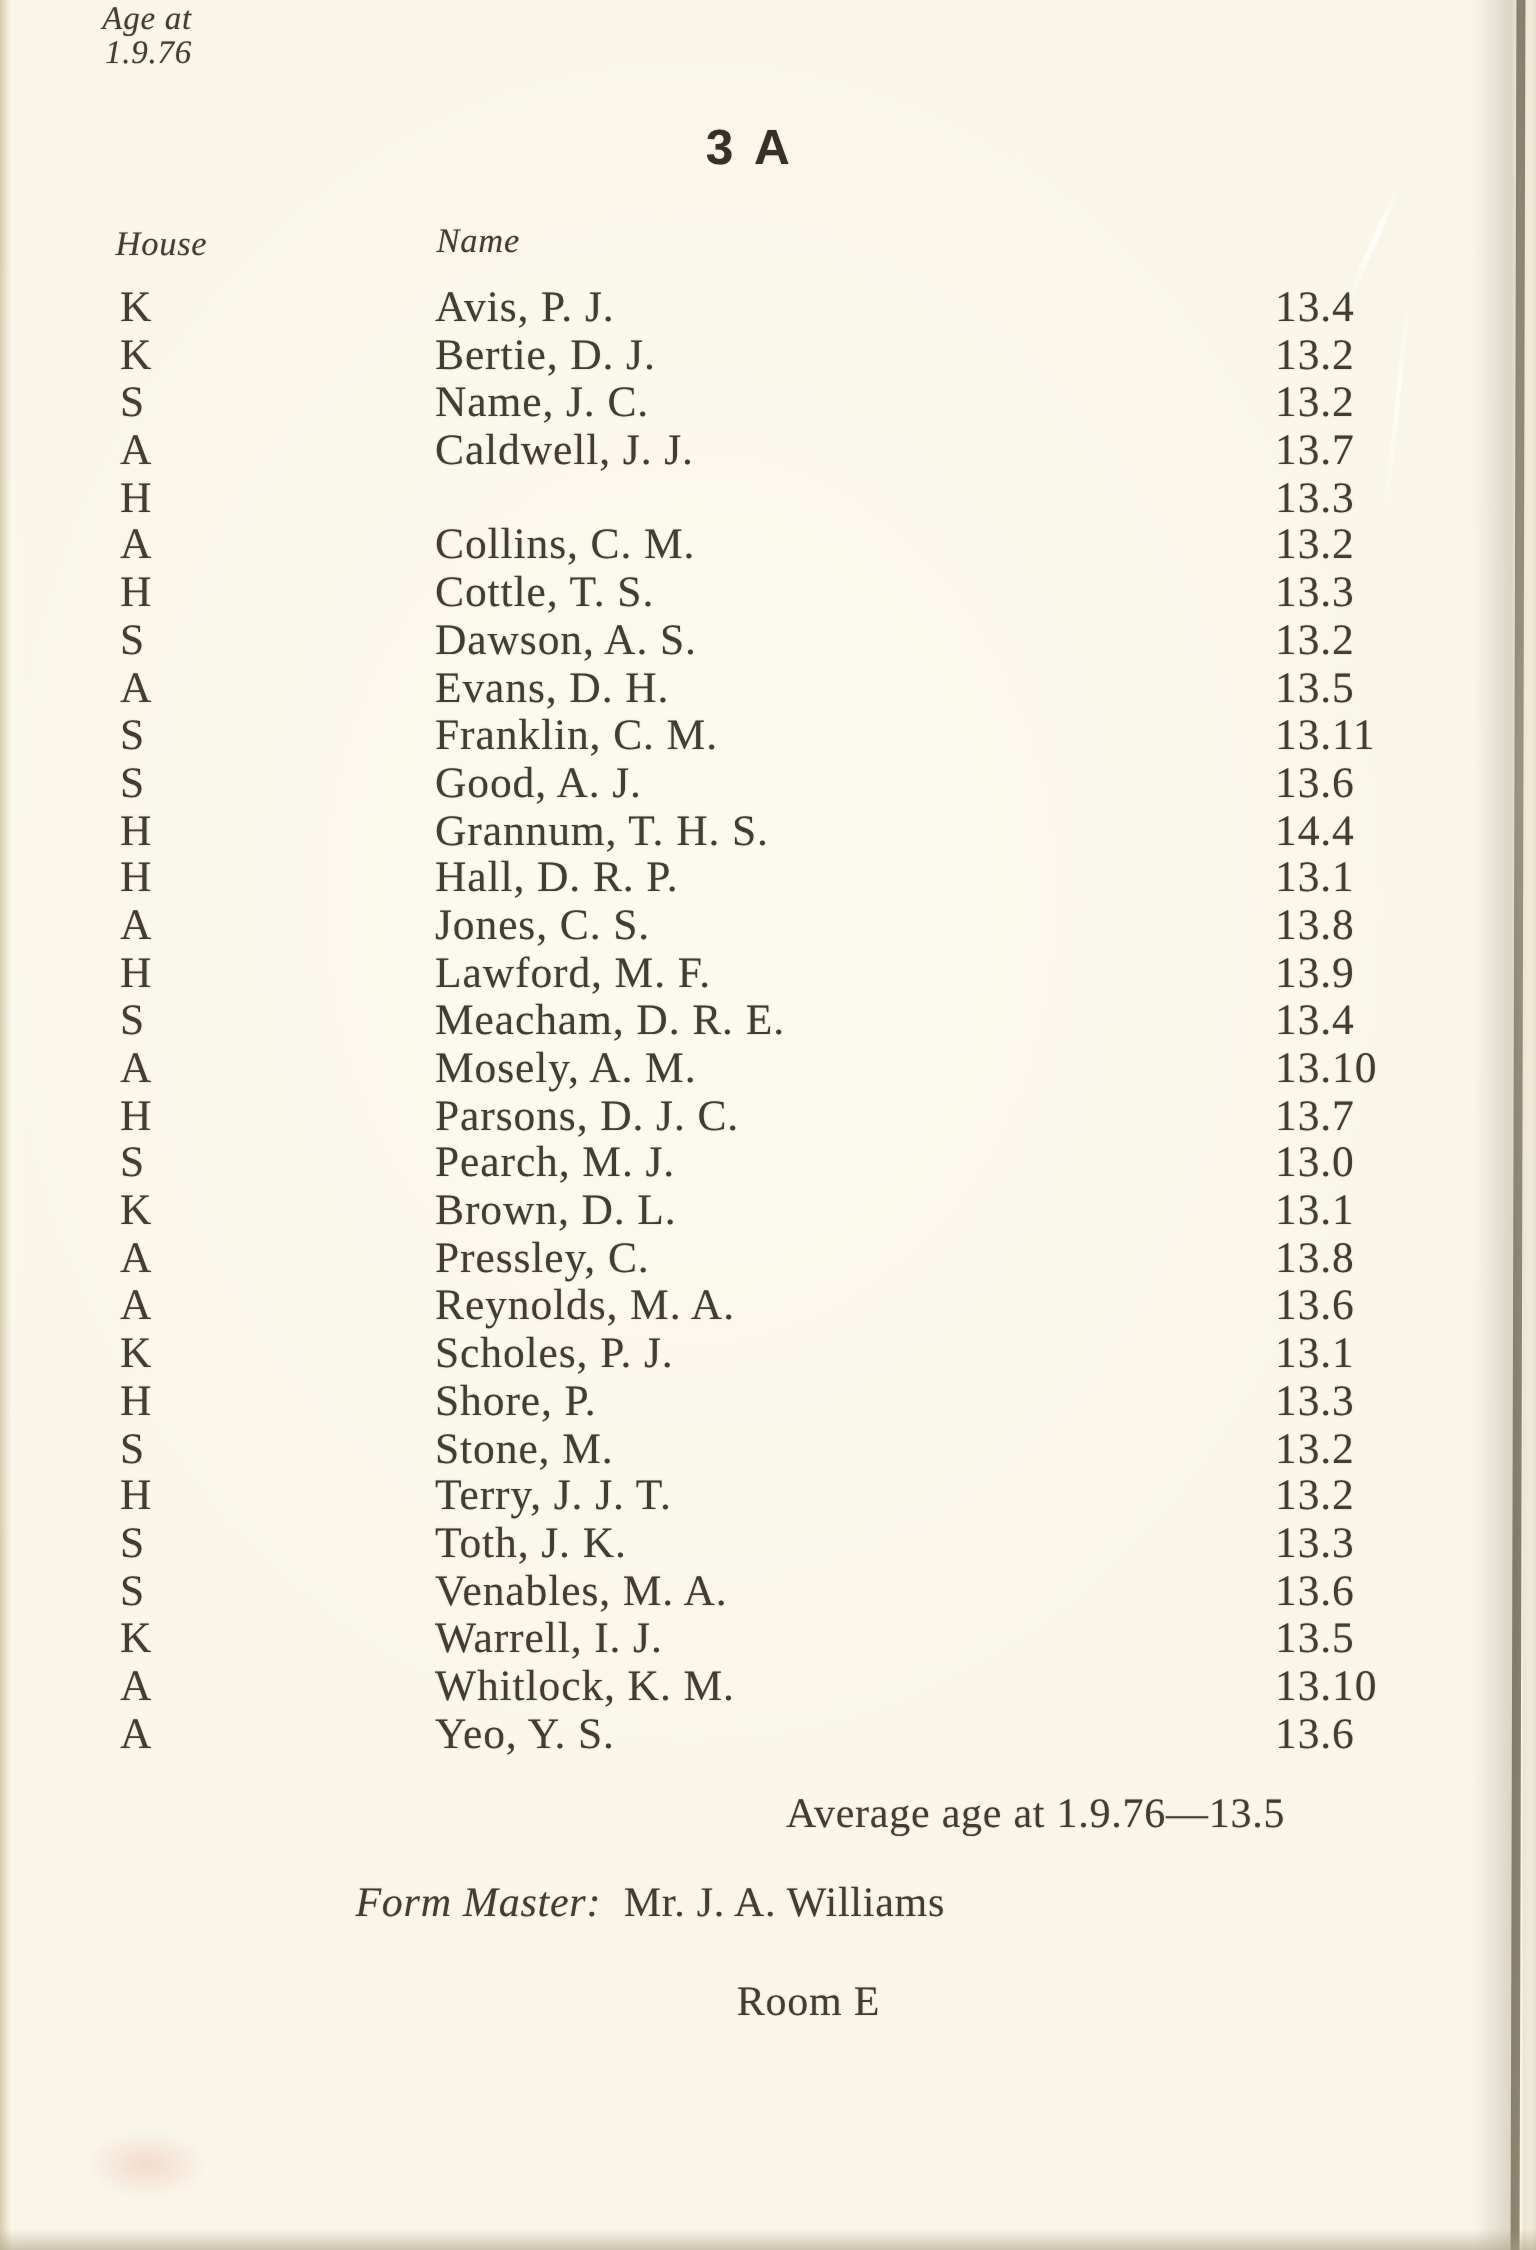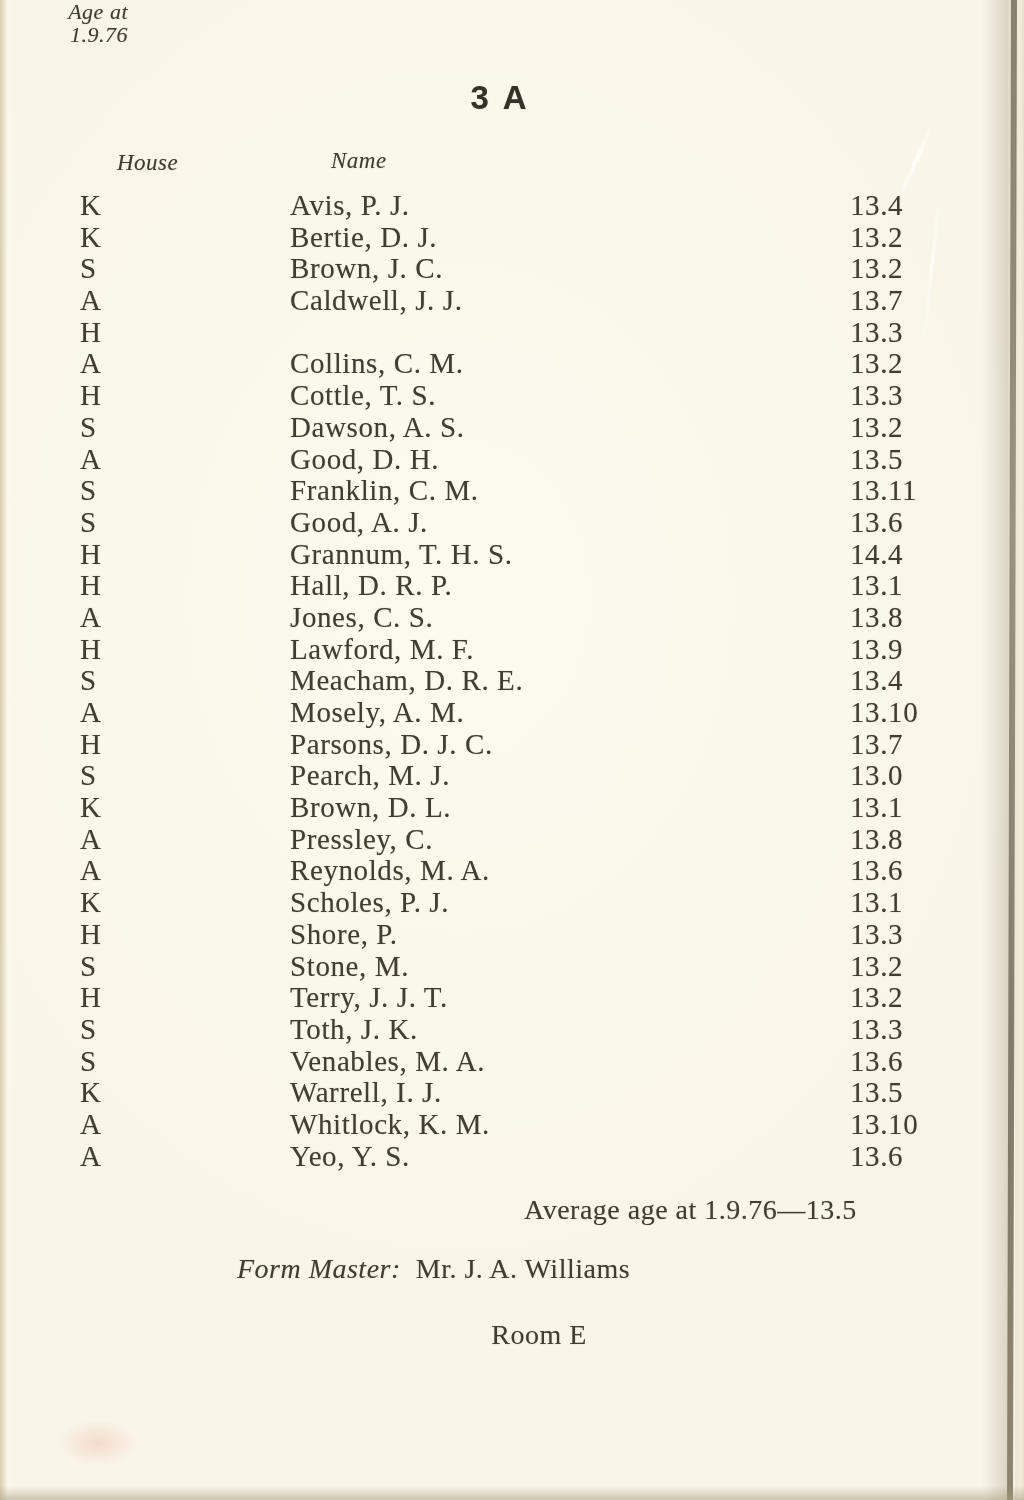--- a/index.html
+++ b/index.html
@@ -65,21 +65,21 @@
   
   .form-title {
     position: absolute; top: 79px; left: 0; width: 1000px;
     text-align: center;
     font-family: "Liberation Sans", sans-serif;
     font-weight: bold;
     font-size: 33px;
     letter-spacing: 3px;
     color: #353128;
   }
-  .hdr { position: absolute; font-style: italic; font-size: 23px; letter-spacing: 0.5px; margin-left: 40px; }
+  .hdr { position: absolute; font-style: italic; font-size: 23px; letter-spacing: 0.5px; }
   .hdr-house { left: 77px; top: 150px; }
   .hdr-name  { left: 291px; top: 148px; }
   .hdr-age {
     left: 800px; top: 120px; width: 128px;
     text-align: right; font-style: italic;
     font-size: 22px; line-height: 23px; letter-spacing: 0.5px;
   }
 
   .rows { position: absolute; top: 190px; left: 0; width: 1024px; }
   .row { position: relative; height: 31.7px; font-size: 29px; line-height: 31.7px; letter-spacing: 0.6px; }
@@ -136,21 +136,21 @@
     </div>
 
     <div class="row">
       <span class="cell-house txt">K</span>
       <span class="cell-name txt">Bertie, D. J.</span>
       <span class="cell-age txt">13.2</span>
     </div>
 
     <div class="row">
       <span class="cell-house txt">S</span>
-      <span class="cell-name txt">Brown, J. C.</span>
+      <span class="cell-name txt">Name, J. C.</span>
       <span class="cell-age txt">13.2</span>
     </div>
 
     <div class="row">
       <span class="cell-house txt">A</span>
       <span class="cell-name txt">Caldwell, J. J.</span>
       <span class="cell-age txt">13.7</span>
     </div>
 
     <div class="row">
@@ -171,21 +171,21 @@
     </div>
 
     <div class="row">
       <span class="cell-house txt">S</span>
       <span class="cell-name txt">Dawson, A. S.</span>
       <span class="cell-age txt">13.2</span>
     </div>
 
     <div class="row">
       <span class="cell-house txt">A</span>
-      <span class="cell-name txt">Good, D. H.</span>
+      <span class="cell-name txt">Evans, D. H.</span>
       <span class="cell-age txt">13.5</span>
     </div>
 
     <div class="row">
       <span class="cell-house txt">S</span>
       <span class="cell-name txt">Franklin, C. M.</span>
       <span class="cell-age txt">13.11</span>
     </div>
 
     <div class="row">

